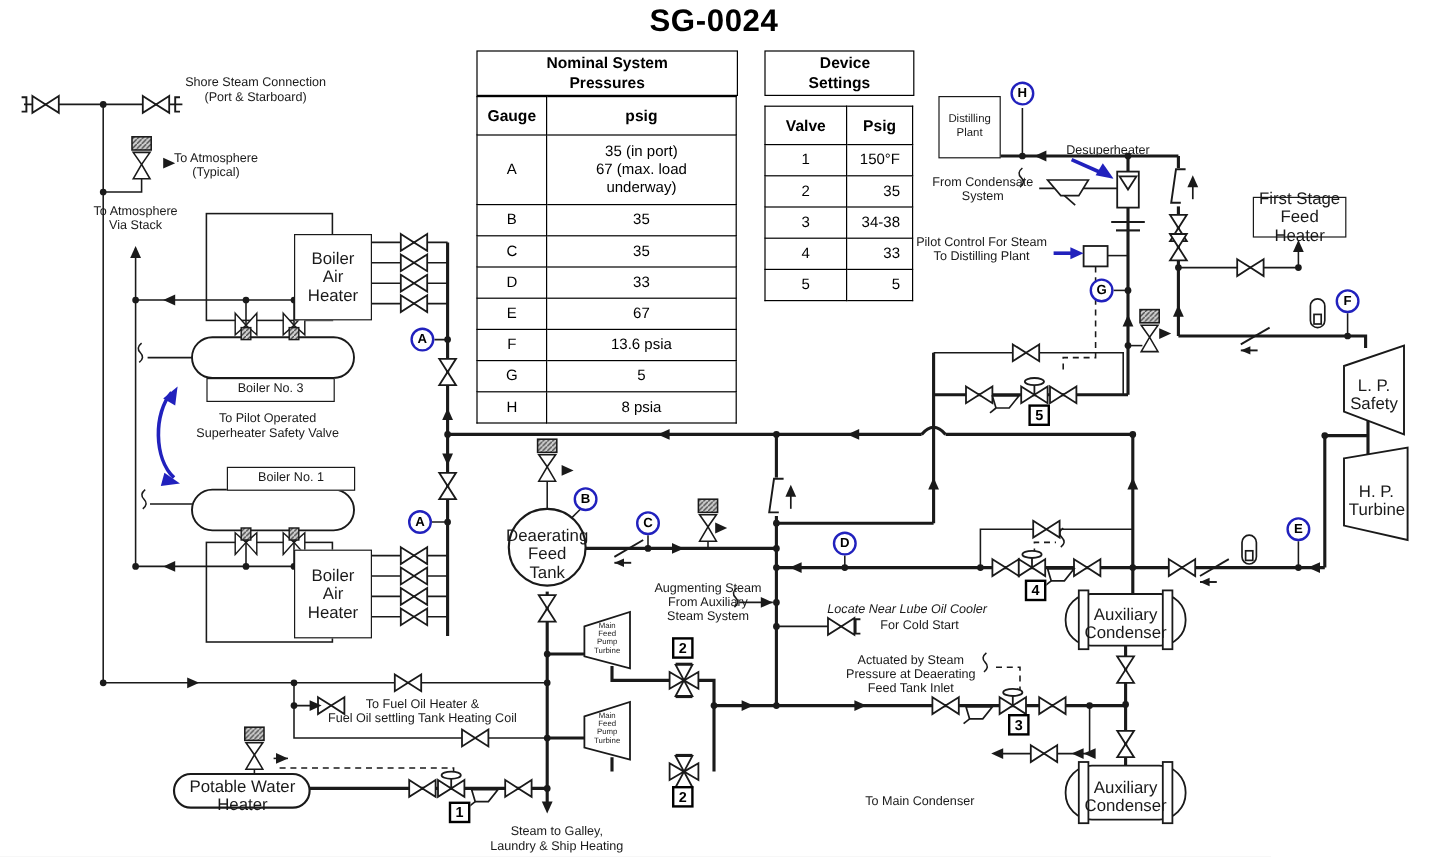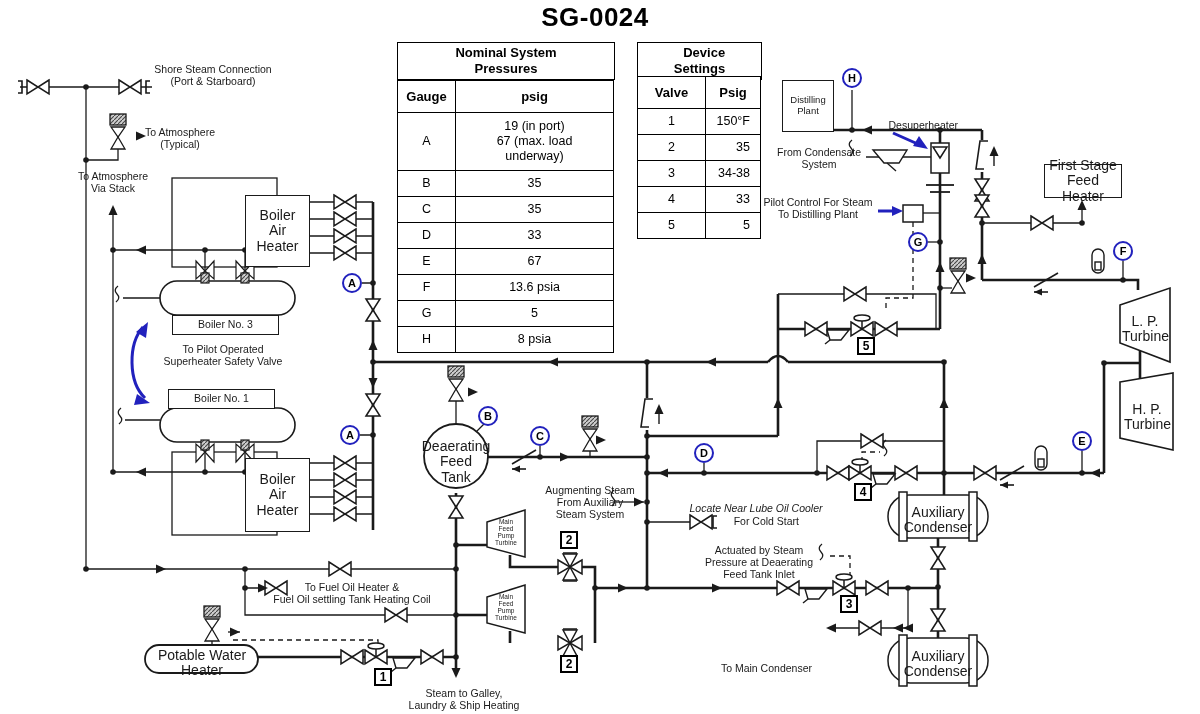--- a/index.html
+++ b/index.html
@@ -416,21 +416,21 @@
       </colgroup>
   <thead>
     <tr style="height:32px">
       <th>Gauge</th>
       <th>psig</th>
     </tr>
   </thead>
   <tbody>
     <tr style="height:58px">
           <td>A</td>
-          <td>19 (in port)
+          <td>35 (in port)
 67 (max. load
 underway)</td>
         </tr>
     <tr style="height:26px">
           <td>B</td>
           <td>35</td>
         </tr>
     <tr style="height:26px">
           <td>C</td>
           <td>35</td>
@@ -453,21 +453,21 @@
         </tr>
     <tr style="height:26px">
           <td>H</td>
           <td>8 psia</td>
         </tr>
   </tbody>
 </table>
 
 <div class="tbl-title" style="left:637px;top:42px;width:123px;height:36px;text-align:right;">Device
 Settings</div>
-<table class="dtab" style="left:637px;top:76px;width:123px;">
+<table class="dtab" style="left:637px;top:88px;width:123px;">
   <colgroup>
         <col style="width:68px">
         <col style="width:55px">
       </colgroup>
   <thead>
     <tr style="height:32px">
       <th>Valve</th>
       <th>Psig</th>
     </tr>
   </thead>
@@ -489,21 +489,21 @@
           <td class="num">33</td>
         </tr>
     <tr style="height:26px">
           <td>5</td>
           <td class="num">5</td>
         </tr>
   </tbody>
 </table>
 
 <div class="lbl boxed" style="left:172px;top:315px;width:105px;height:18px;font-size:10.5px;">Boiler No. 3</div>
-<div class="lbl boxed" style="left:168px;top:389px;width:105px;height:18px;font-size:10.5px;">Boiler No. 1</div>
+<div class="lbl boxed" style="left:189px;top:389px;width:105px;height:18px;font-size:10.5px;">Boiler No. 1</div>
 <div class="lbl boxed tiny" style="left:245px;top:195px;width:63px;height:70px;">Boiler
 Air
 Heater</div>
 <div class="lbl boxed tiny" style="left:245px;top:458px;width:63px;height:72px;">Boiler
 Air
 Heater</div>
 <div class="lbl boxed" style="left:782px;top:80px;width:50px;height:50px;font-size:9.5px;">Distilling
 Plant</div>
 <div class="lbl boxed tiny" style="left:1044px;top:164px;width:76px;height:32px;">First Stage
 Feed Heater</div>
@@ -545,21 +545,21 @@
 <div class="lbl tiny" style="left:898px;top:505px;width:80px;">Auxiliary
 Condenser</div>
 <div class="lbl tiny" style="left:898px;top:649px;width:80px;">Auxiliary
 Condenser</div>
 <div class="lbl left" style="left:858px;top:120px;width:100px;">Desuperheater</div>
 <div class="lbl" style="left:768px;top:147px;width:102px;">From Condensate
 System</div>
 <div class="lbl" style="left:758px;top:197px;width:120px;">Pilot Control For Steam
 To Distilling Plant</div>
 <div class="lbl tiny" style="left:1122px;top:314px;width:46px;">L. P.
-Turbine</div>
+Safety</div>
 <div class="lbl tiny" style="left:1124px;top:402px;width:46px;">H. P.
 Turbine</div>
 
 <div class="gmark" style="left:342px;top:273px;">A</div>
 <div class="gmark" style="left:340px;top:425px;">A</div>
 <div class="gmark" style="left:478px;top:406px;">B</div>
 <div class="gmark" style="left:530px;top:426px;">C</div>
 <div class="gmark" style="left:694px;top:443px;">D</div>
 <div class="gmark" style="left:1072px;top:431px;">E</div>
 <div class="gmark" style="left:1113px;top:241px;">F</div>

